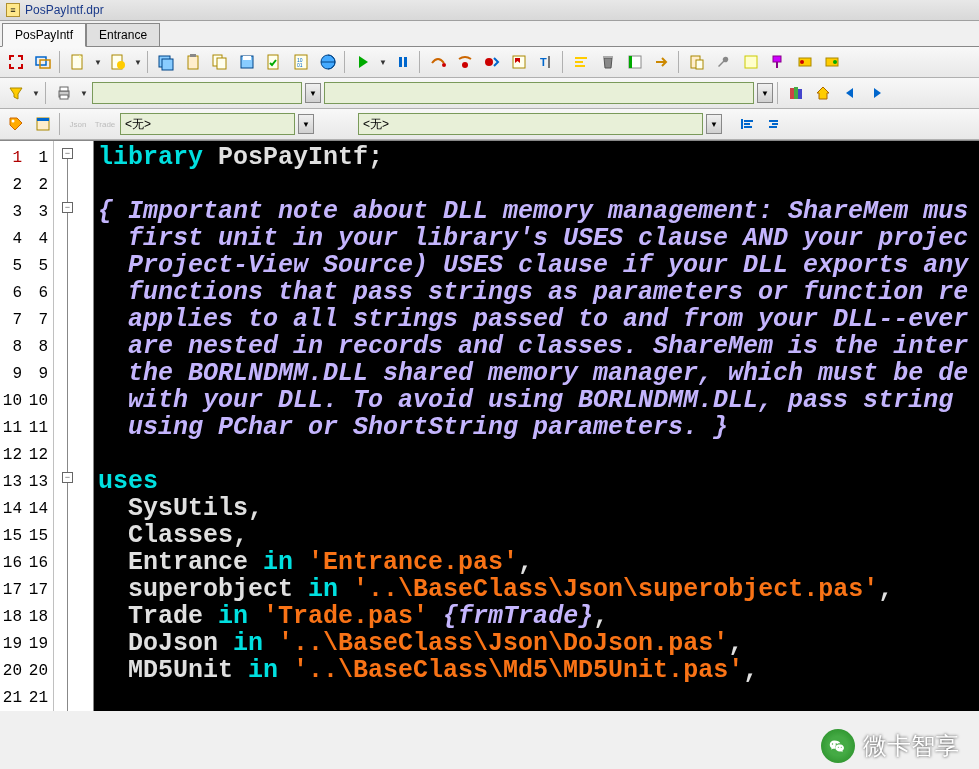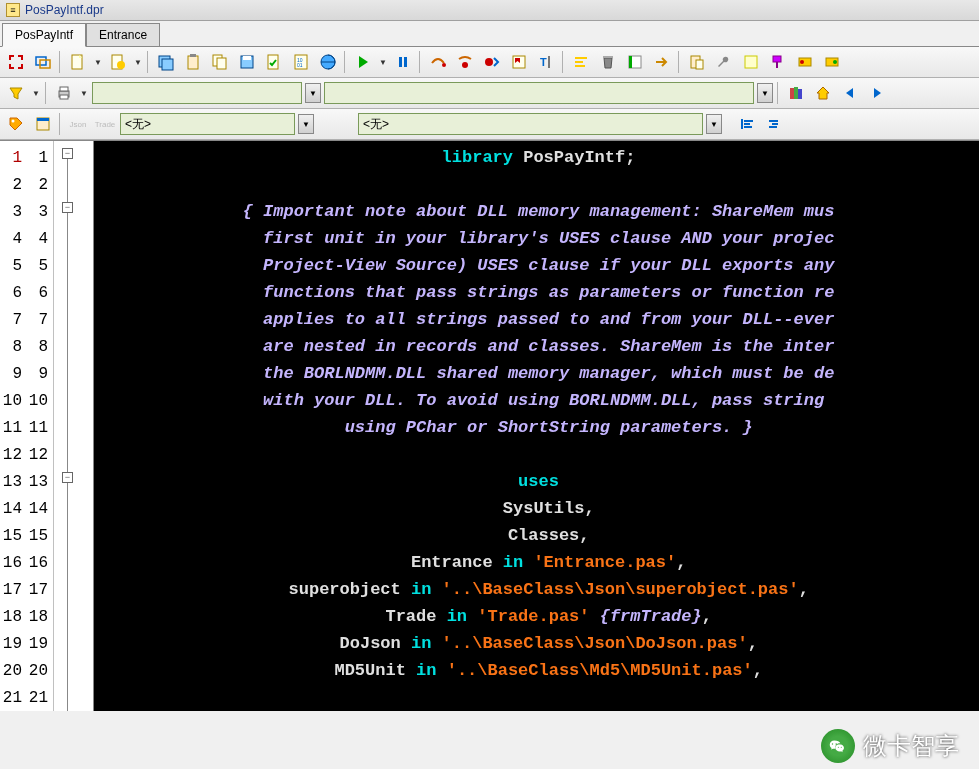--- a/index.html
+++ b/index.html
@@ -141,28 +141,27 @@
   background: #fff;
   font-size: 9px;
   line-height: 8px;
   text-align: center;
   color: #666;
 }
 .code {
   flex: 1;
   background: #000;
   font-family: "Courier New", monospace;
-  font-size: 17px;
+  font-size: 25px;
   font-weight: bold;
   line-height: 27px;
   padding: 3px 0 0 4px;
   white-space: pre;
   overflow: hidden;
   color: #e0e0e0;
-  text-align: center;
 }
 .kw { color: #00e0e0; }
 .cm { color: #c4b5fd; font-style: italic; }
 .st { color: #f97316; }
 .id { color: #e0e0e0; }
 .pn { color: #e0e0e0; }
 .watermark {
   position: absolute;
   right: 20px;
   bottom: 6px;

